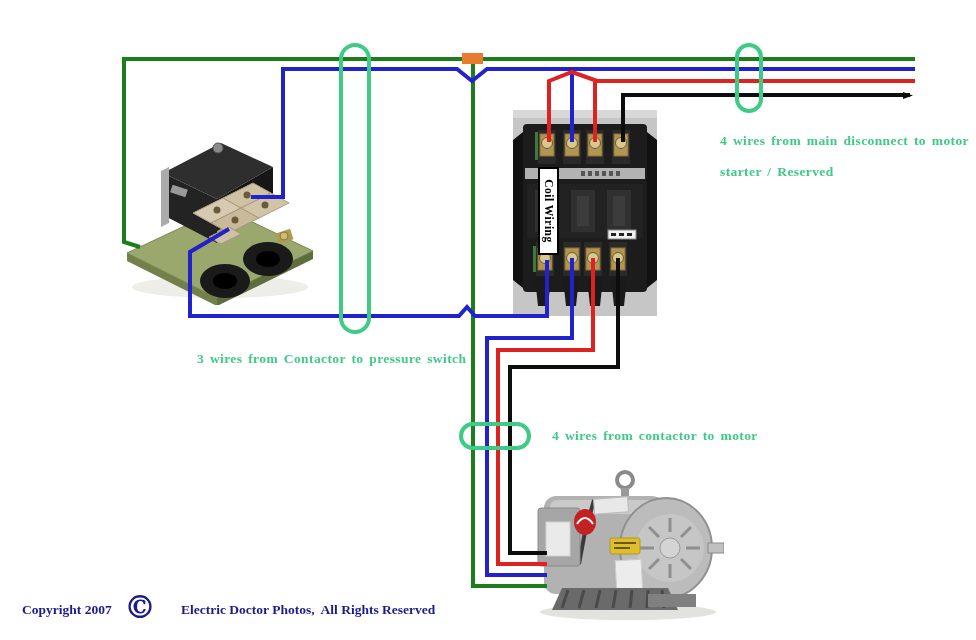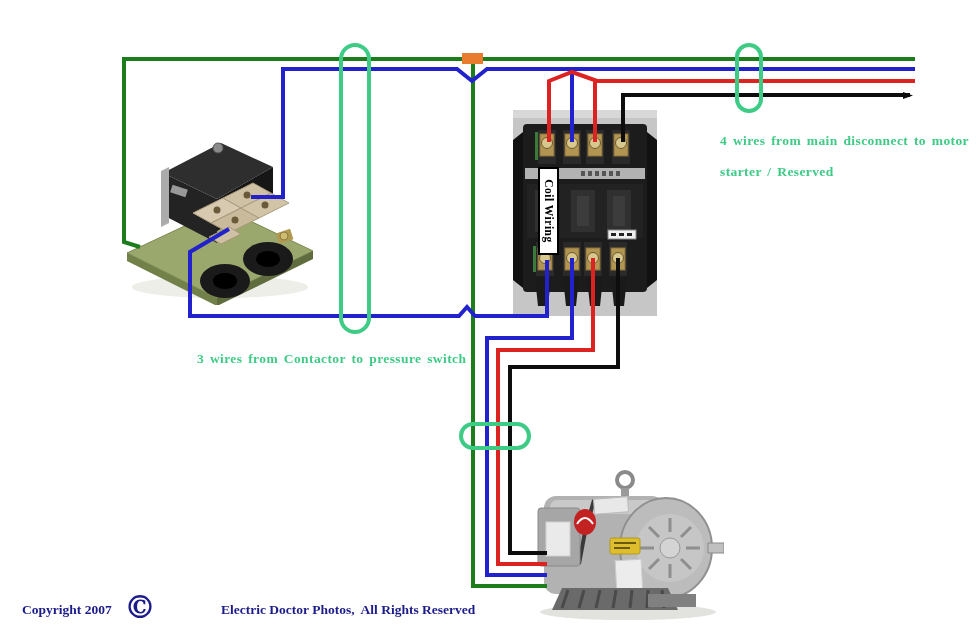--- a/index.html
+++ b/index.html
@@ -221,18 +221,19 @@
     </g>
 
     <rect fill="#e87b2e" x="462" y="53" width="21" height="11"></rect>
   </svg>
 
   <div class="coil-label">Coil Wiring</div>
 
   <div class="annotation" style="left:720px;top:133px;">4 wires from main disconnect to motor</div>
   <div class="annotation" style="left:720px;top:164px;">starter / Reserved</div>
   <div class="annotation" style="left:197px;top:351px;">3 wires from Contactor to pressure switch</div>
+  <div class="annotation" style="left:552px;top:428px;">4 wires from contactor to motor</div>
 
   <div class="footer-text" style="left:22px;top:602px;">Copyright 2007</div>
   <div class="copyright-symbol">©</div>
-  <div class="footer-text" style="left:181px;top:602px;margin-left:40px;">Electric Doctor Photos,  All Rights Reserved</div>
+  <div class="footer-text" style="left:181px;top:602px;">Electric Doctor Photos,  All Rights Reserved</div>
 
 </div>
 
 </body></html>

